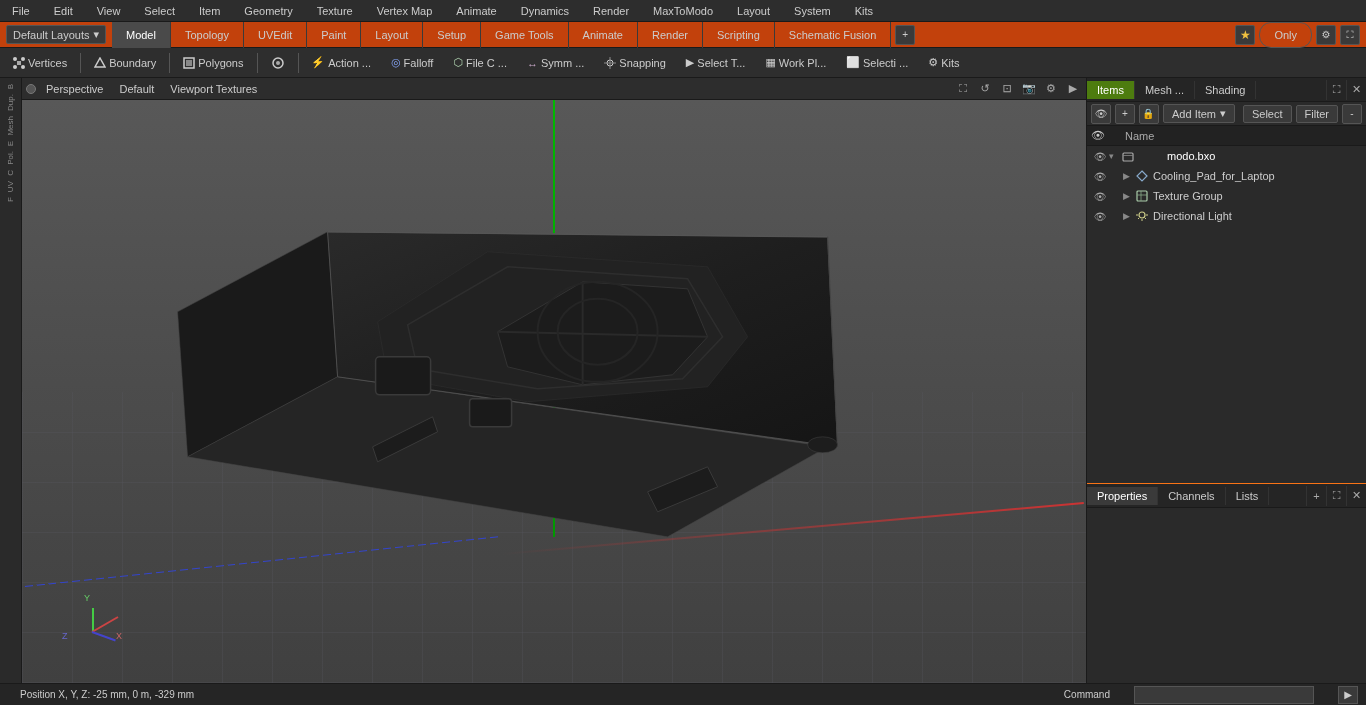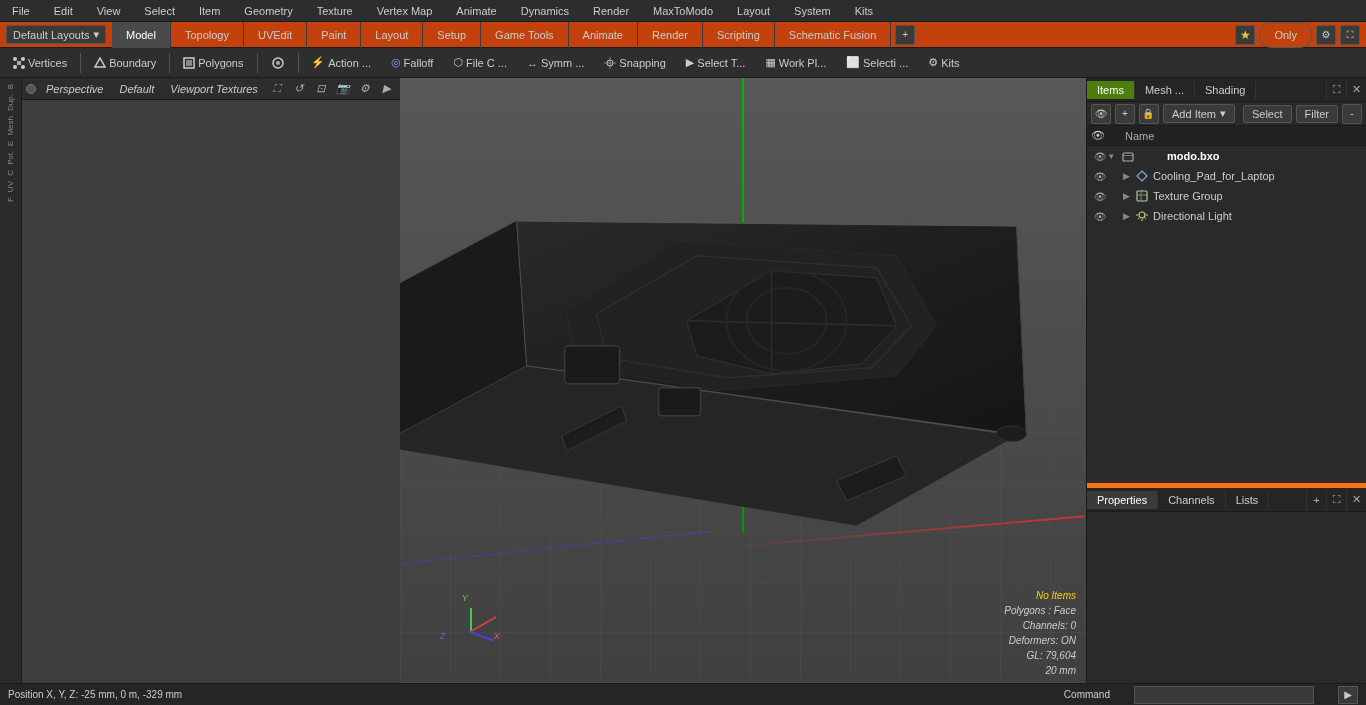--- a/index.html
+++ b/index.html
@@ -26,21 +26,21 @@
     .tool-separator { width: 1px; height: 20px; background: #555; margin: 0 2px; }
 
     
     #main { display: flex; height: calc(705px - 22px - 26px - 30px - 22px); }
 
     
     #left-sidebar { width: 22px; background: #2a2a2a; border-right: 1px solid #1a1a1a; display: flex; flex-direction: column; align-items: center; padding-top: 4px; gap: 1px; overflow: hidden; }
     .sidebar-label { color: #888; font-size: 8px; writing-mode: vertical-rl; text-orientation: mixed; transform: rotate(180deg); padding: 2px; cursor: pointer; }
 
     
-    #viewport-container { flex: 1; display: flex; flex-direction: row; background: #3d3d3d; font-style: italic; }
+    #viewport-container { flex: 1; display: flex; flex-direction: column; background: #3d3d3d; }
     #viewport-header { display: flex; align-items: center; height: 22px; background: #2d2d2d; border-bottom: 1px solid #1a1a1a; padding: 0 4px; gap: 4px; }
     .viewport-dot { width: 10px; height: 10px; border-radius: 50%; background: #555; border: 1px solid #777; cursor: pointer; }
     .viewport-label { color: #ccc; padding: 1px 6px; border-radius: 2px; cursor: pointer; }
     .viewport-header-right { margin-left: auto; display: flex; align-items: center; gap: 4px; }
     .vp-btn { width: 18px; height: 18px; display: flex; align-items: center; justify-content: center; cursor: pointer; color: #aaa; font-size: 11px; border-radius: 2px; }
 
     
     #viewport { flex: 1; position: relative; background: #4a4a4a; overflow: hidden; }
 
     
@@ -79,34 +79,34 @@
 
     
     #items-list { flex: 1; overflow-y: auto; background: #2a2a2a; }
     .item-row { display: flex; align-items: center; height: 20px; padding: 0 4px; cursor: pointer; }
     .item-eye { width: 18px; height: 18px; display: flex; align-items: center; justify-content: center; color: #888; font-size: 10px; }
     .item-eye.visible { color: #aaa; }
     .item-indent { display: flex; align-items: center; }
     .item-arrow { width: 12px; color: #888; font-size: 9px; cursor: pointer; }
     .item-icon { width: 14px; height: 14px; display: flex; align-items: center; justify-content: center; margin-right: 4px; }
     .item-name { color: #ccc; flex: 1; }
-    .item-name.bold { color: #fff; font-weight: bold; padding-left: 28px; }
-
-    
-    #properties-panel { height: 200px; border-top: 5px solid #f97316; display: flex; flex-direction: column; }
+    .item-name.bold { color: #fff; font-weight: normal; padding-left: 28px; }
+
+    
+    #properties-panel { height: 200px; border-top: 1px solid #f97316; display: flex; flex-direction: column; }
     #props-tabs { display: flex; align-items: center; height: 24px; background: #252525; border-bottom: 1px solid #1a1a1a; }
     .props-tab { padding: 3px 10px; color: #ccc; cursor: pointer; border-right: 1px solid #333; }
     .props-tab.active { background: #3a3a3a; color: #fff; }
     .props-tab-right { margin-left: auto; display: flex; align-items: center; }
     .props-icon-btn { width: 20px; height: 20px; display: flex; align-items: center; justify-content: center; cursor: pointer; color: #aaa; border-left: 1px solid #333; }
     #props-content { flex: 1; background: #2a2a2a; }
 
     
     #statusbar { height: 22px; background: #252525; border-top: 1px solid #1a1a1a; display: flex; align-items: center; padding: 0 8px; gap: 8px; }
-    .status-text { color: #ccc; font-size: 10px; }
+    .status-text { color: #ccc; font-size: 10px; margin-left: 12px; }
     .command-input { background: #3a3a3a; border: 1px solid #555; color: #ccc; height: 18px; width: 180px; padding: 0 4px; font-size: 10px; }
     .command-go-btn { width: 20px; height: 18px; background: #3a3a3a; border: 1px solid #555; color: #ccc; cursor: pointer; display: flex; align-items: center; justify-content: center; font-size: 10px; }
 
     
     .laptop-pad-svg { position: absolute; top: 50%; left: 50%; transform: translate(-50%, -60%); }
 
     
     ::-webkit-scrollbar { width: 8px; background: #222; }
     ::-webkit-scrollbar-thumb { background: #555; border-radius: 2px; }
   </style>
@@ -331,28 +331,20 @@
 
         <div class="axis-indicator">
           <div class="axis-ind-y"></div>
           <div class="axis-ind-x"></div>
           <div class="axis-ind-z"></div>
           <div class="axis-label-y">Y</div>
           <div class="axis-label-x">X</div>
           <div class="axis-label-z">Z</div>
         </div>
 
-        <div class="viewport-status">
-          <div class="status-highlight">No Items</div>
-          <div>Polygons : Face</div>
-          <div>Channels: 0</div>
-          <div>Deformers: ON</div>
-          <div>GL: 79,604</div>
-          <div>20 mm</div>
-        </div>
       </div>
     </div>
   </div>
 
   <div id="right-panel">
 
     <div id="items-panel">
 
       <div id="items-tabs">
         <div class="items-tab active">Items</div>

